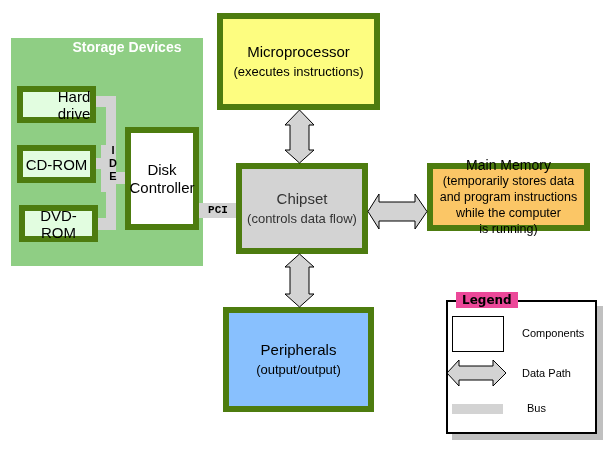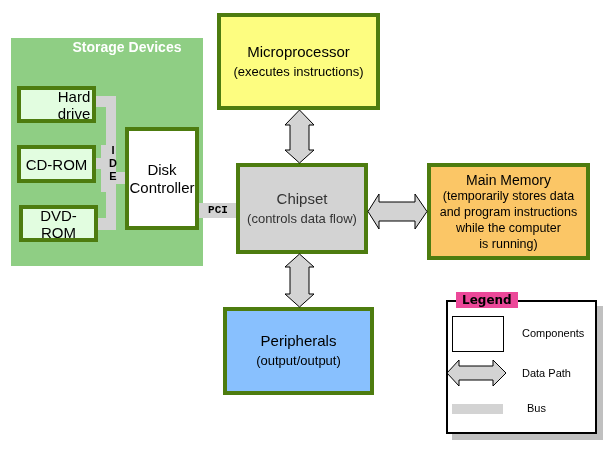--- a/index.html
+++ b/index.html
@@ -1,19 +1,19 @@
 <!DOCTYPE html>
 <html><head>
 <meta charset="utf-8">
 <style>
   html, body { margin: 0; padding: 0; background: #ffffff; }
   body { width: 615px; height: 453px; position: relative; overflow: hidden;
          font-family: "Liberation Sans", sans-serif; }
   .abs { position: absolute; box-sizing: border-box; }
-  .box { border: 4px solid #4d7c0f; display: flex; flex-direction: column;
+  .box { border: 6px solid #4d7c0f; display: flex; flex-direction: column;
          align-items: center; justify-content: center; text-align: center;
          color: #000; }
   .green-panel { left: 11px; top: 38px; width: 192px; height: 228px; background: #8fce84; }
   .panel-title { left: 11px; top: 39px; width: 192px; text-align: center; color: #ffffff;
                  font-weight: bold; font-size: 14px; padding-left: 40px; }
   .drive { background: #e2fde0; font-size: 15px; }
   .bus { background: #d3d3d3; }
   .ide-letters { left: 106px; top: 144px; width: 14px; font-size: 11px; font-weight: bold;
                  line-height: 13px; text-align: center; color: #000; }
   .pci-label { left: 203px; top: 203px; width: 30px; height: 15px; font-size: 11px;
@@ -75,29 +75,29 @@
 <div class="abs box micro" style="left:217px;top:13px;width:163px;height:97px;">
   <span>Microprocessor</span>
   <span class="sub">(executes instructions)</span>
 </div>
 
 <div class="abs box chipset" style="left:236px;top:163px;width:132px;height:91px;">
   <span>Chipset</span>
   <span class="sub">(controls data flow)</span>
 </div>
 
-<div class="abs box memory" style="left:427px;top:163px;width:163px;height:97px;align-items:center;">
+<div class="abs box memory" style="left:427px;top:163px;width:163px;height:68px;align-items:center;">
   <span>Main Memory</span>
   <span class="sub">(temporarily stores data</span>
   <span class="sub">and program instructions</span>
   <span class="sub">while the computer</span>
   <span class="sub">is running)</span>
 </div>
 
-<div class="abs box periph" style="left:223px;top:307px;width:151px;height:88px;">
+<div class="abs box periph" style="left:223px;top:307px;width:151px;height:105px;">
   <span>Peripherals</span>
   <span class="sub">(output/output)</span>
 </div>
 
 <svg class="arrow" style="left:0;top:0;" width="615" height="453">
 
   <polygon points="299.5,110 314,125 309,125 309,150 314,150 299.5,163 285,150 290,150 290,125 285,125" fill="#d3d3d3" stroke="#000" stroke-width="1"></polygon>
 
   <polygon points="299.5,254 314,267 309,267 309,294 314,294 299.5,307 285,294 290,294 290,267 285,267" fill="#d3d3d3" stroke="#000" stroke-width="1"></polygon>
 

